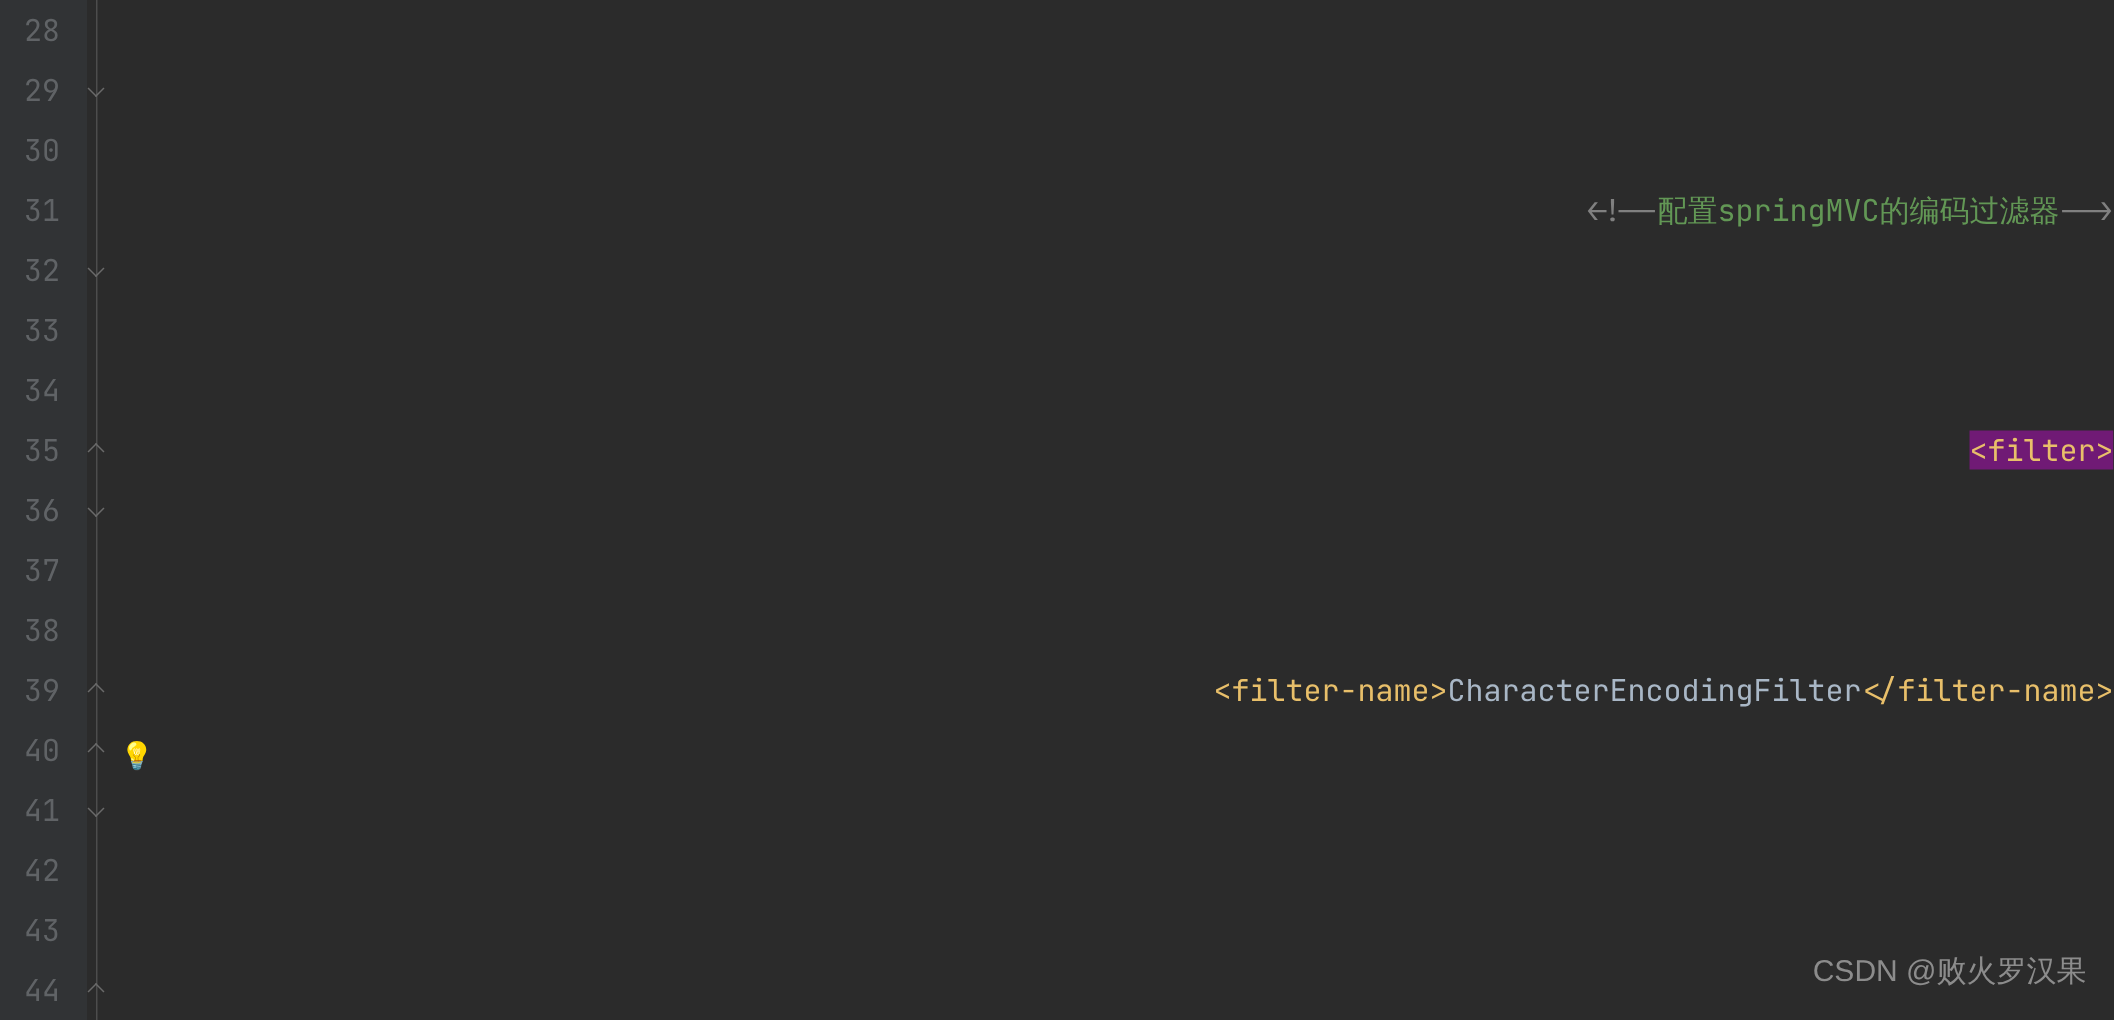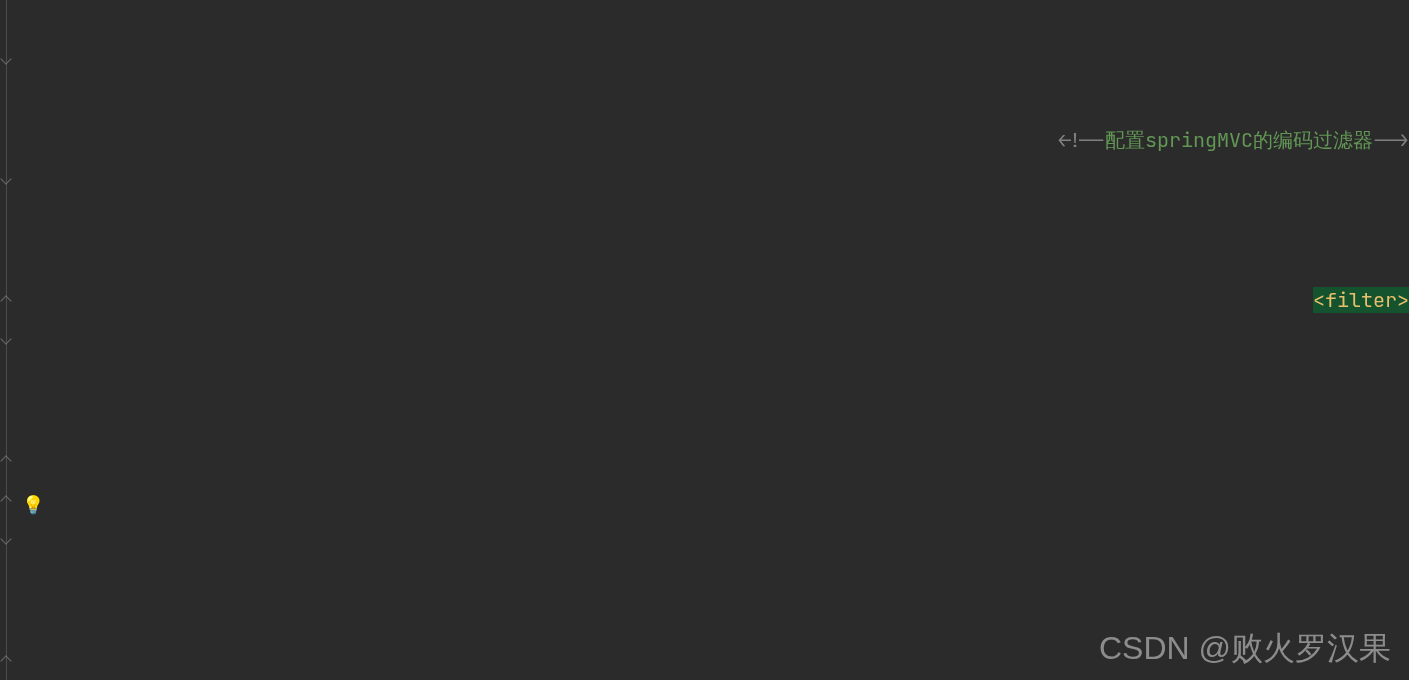--- a/index.html
+++ b/index.html
@@ -69,45 +69,64 @@
   }
   .line {
     height: 40px;
     padding-left: 0;
     text-align: right;
   }
   .comment { color: #808080; }
   .comment-cn { color: #629755; }
   .tag { color: #e8bf6a; }
   .text { color: #a9b7c6; }
-  .hl-tag { background: #14532d; }
+  .hl-tag { background: #701a75; }
   .bulb {
     position: absolute;
     left: -40px;
     top: 483px;
     width: 18px;
     height: 18px;
     font-size: 18px;
     color: #ffc800;
   }
   .watermark {
     position: absolute;
     right: 18px;
     bottom: 12px;
     color: rgba(220,220,220,0.55);
     font-family: "Microsoft YaHei", sans-serif;
-    font-size: 32px;
+    font-size: 20px;
     pointer-events: none;
   }
   .sp { display:inline-block; }
 </style>
 </head>
 <body>
 
 <div class="editor">
+  <div class="gutter">
+    <div class="gutter-line">28</div>
+    <div class="gutter-line">29</div>
+    <div class="gutter-line">30</div>
+    <div class="gutter-line">31</div>
+    <div class="gutter-line">32</div>
+    <div class="gutter-line">33</div>
+    <div class="gutter-line">34</div>
+    <div class="gutter-line">35</div>
+    <div class="gutter-line">36</div>
+    <div class="gutter-line">37</div>
+    <div class="gutter-line">38</div>
+    <div class="gutter-line">39</div>
+    <div class="gutter-line">40</div>
+    <div class="gutter-line">41</div>
+    <div class="gutter-line">42</div>
+    <div class="gutter-line">43</div>
+    <div class="gutter-line">44</div>
+  </div>
 
   <div class="fold-col">
     <div class="fold-line"></div>
     <div style="position:absolute;top:55px;">
         <div class="fold-open"></div>
       </div>
     <div style="position:absolute;top:175px;">
         <div class="fold-open"></div>
       </div>
     <div style="position:absolute;top:297px;">
@@ -130,20 +149,21 @@
       </div>
     <span class="bulb" style="top:485px;left:22px;">💡</span>
   </div>
 
   <div class="code">
     
     <div class="line"><span class="sp">        </span><span class="comment">&lt;!--</span><span class="comment-cn">配置springMVC的编码过滤器</span><span class="comment">--&gt;</span></div>
     
     <div class="line"><span class="sp">        </span><span class="tag hl-tag">&lt;filter&gt;</span></div>
     
+    <div class="line"><span class="sp">            </span><span class="tag">&lt;filter-name&gt;</span><span class="text">CharacterEncodingFilter</span><span class="tag">&lt;/filter-name&gt;</span></div>
     
     
     
     
     
     
     
     
     
     

